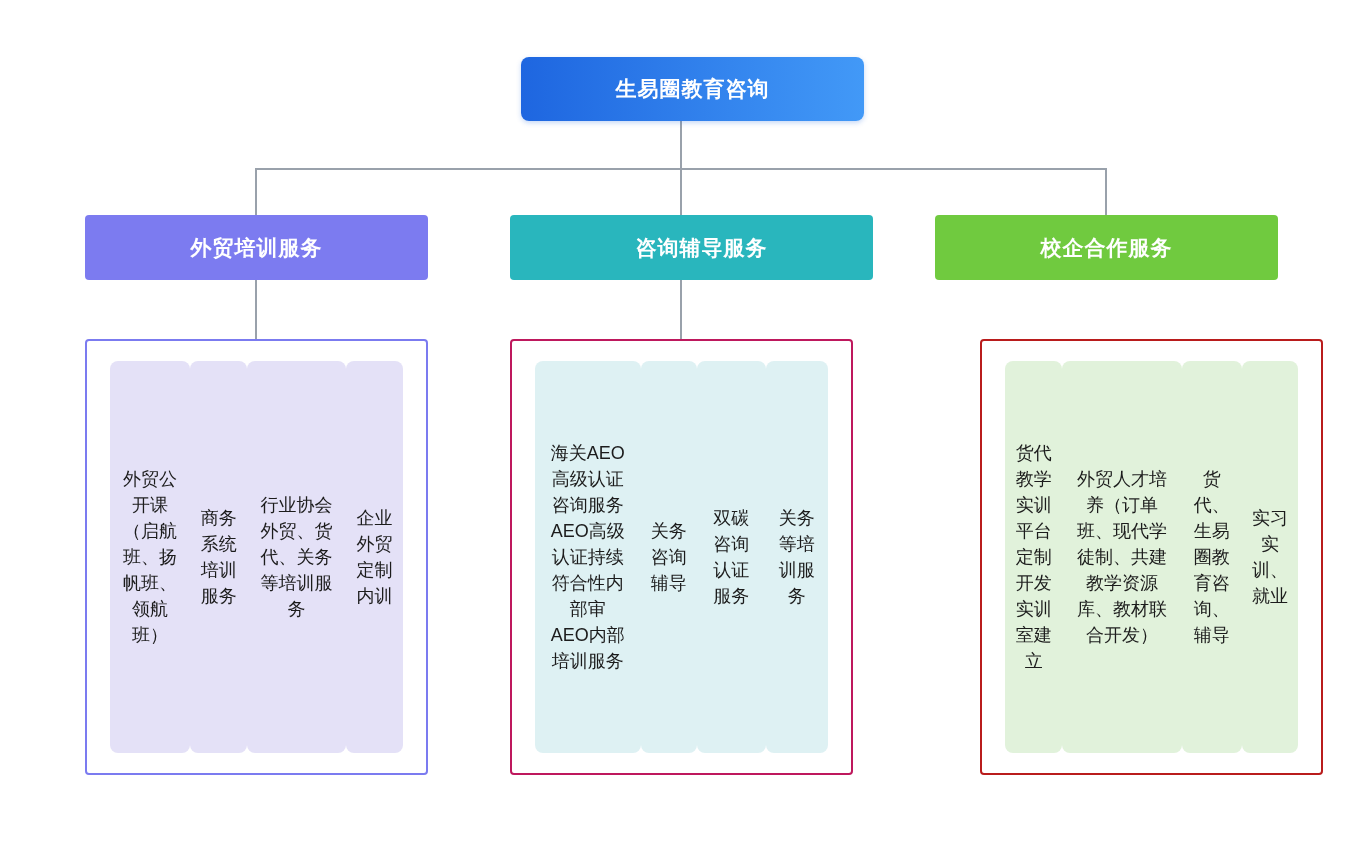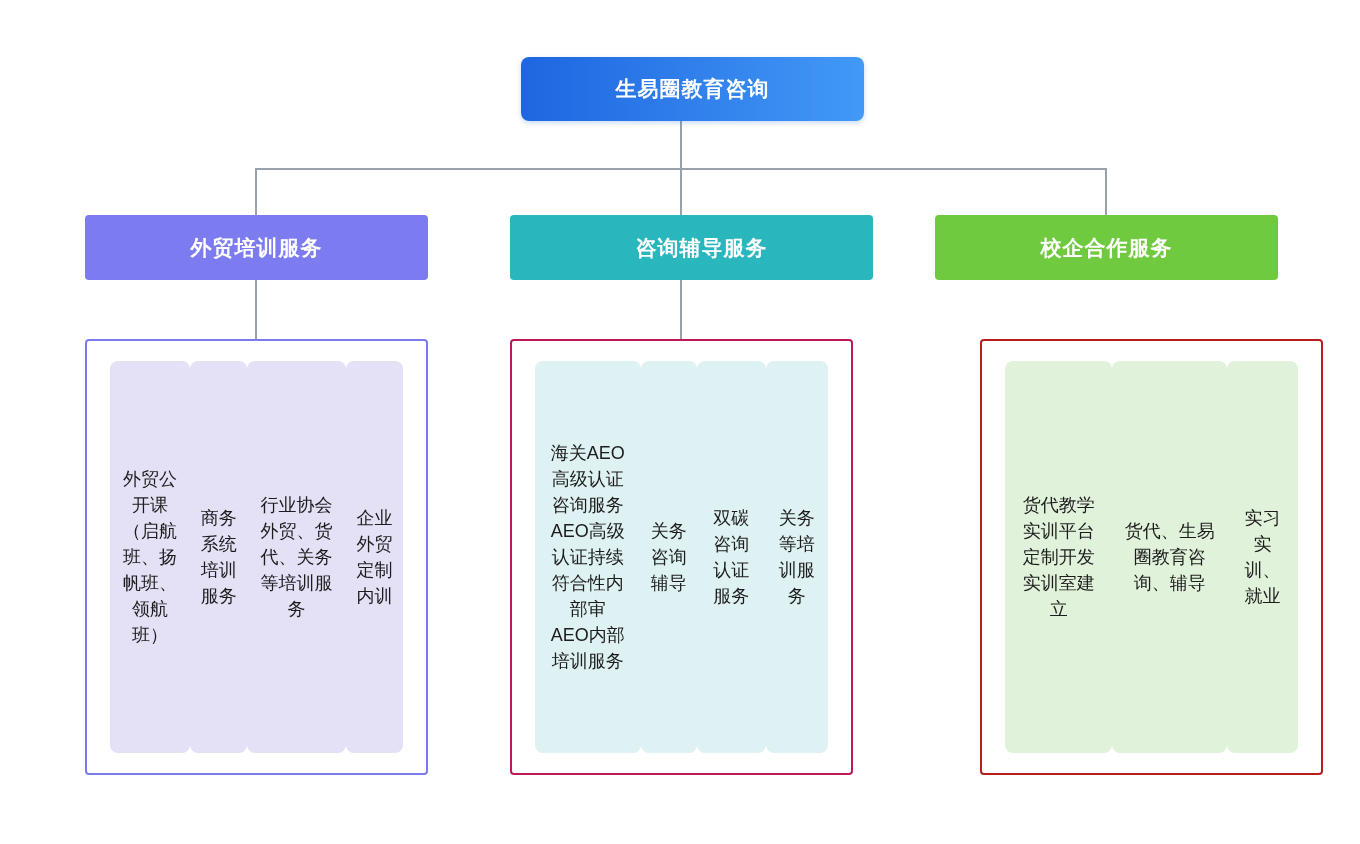--- a/index.html
+++ b/index.html
@@ -99,17 +99,18 @@
 AEO高级认证持续符合性内部审
 AEO内部培训服务</div>
     <div class="item">关务咨询辅导</div>
     <div class="item">双碳咨询认证服务</div>
     <div class="item">关务等培训服务</div>
   </div>
 
   <div class="branch-box b3">
     <div class="item">货代教学实训平台定制开发
 实训室建立</div>
+    <div class="item">外贸人才培养（订单班、现代学徒制、共建教学资源库、教材联合开发）</div>
     <div class="item">货代、生易圈教育咨询、辅导</div>
     <div class="item">实习实训、就业</div>
   </div>
 
 </div>
 
 </body></html>

